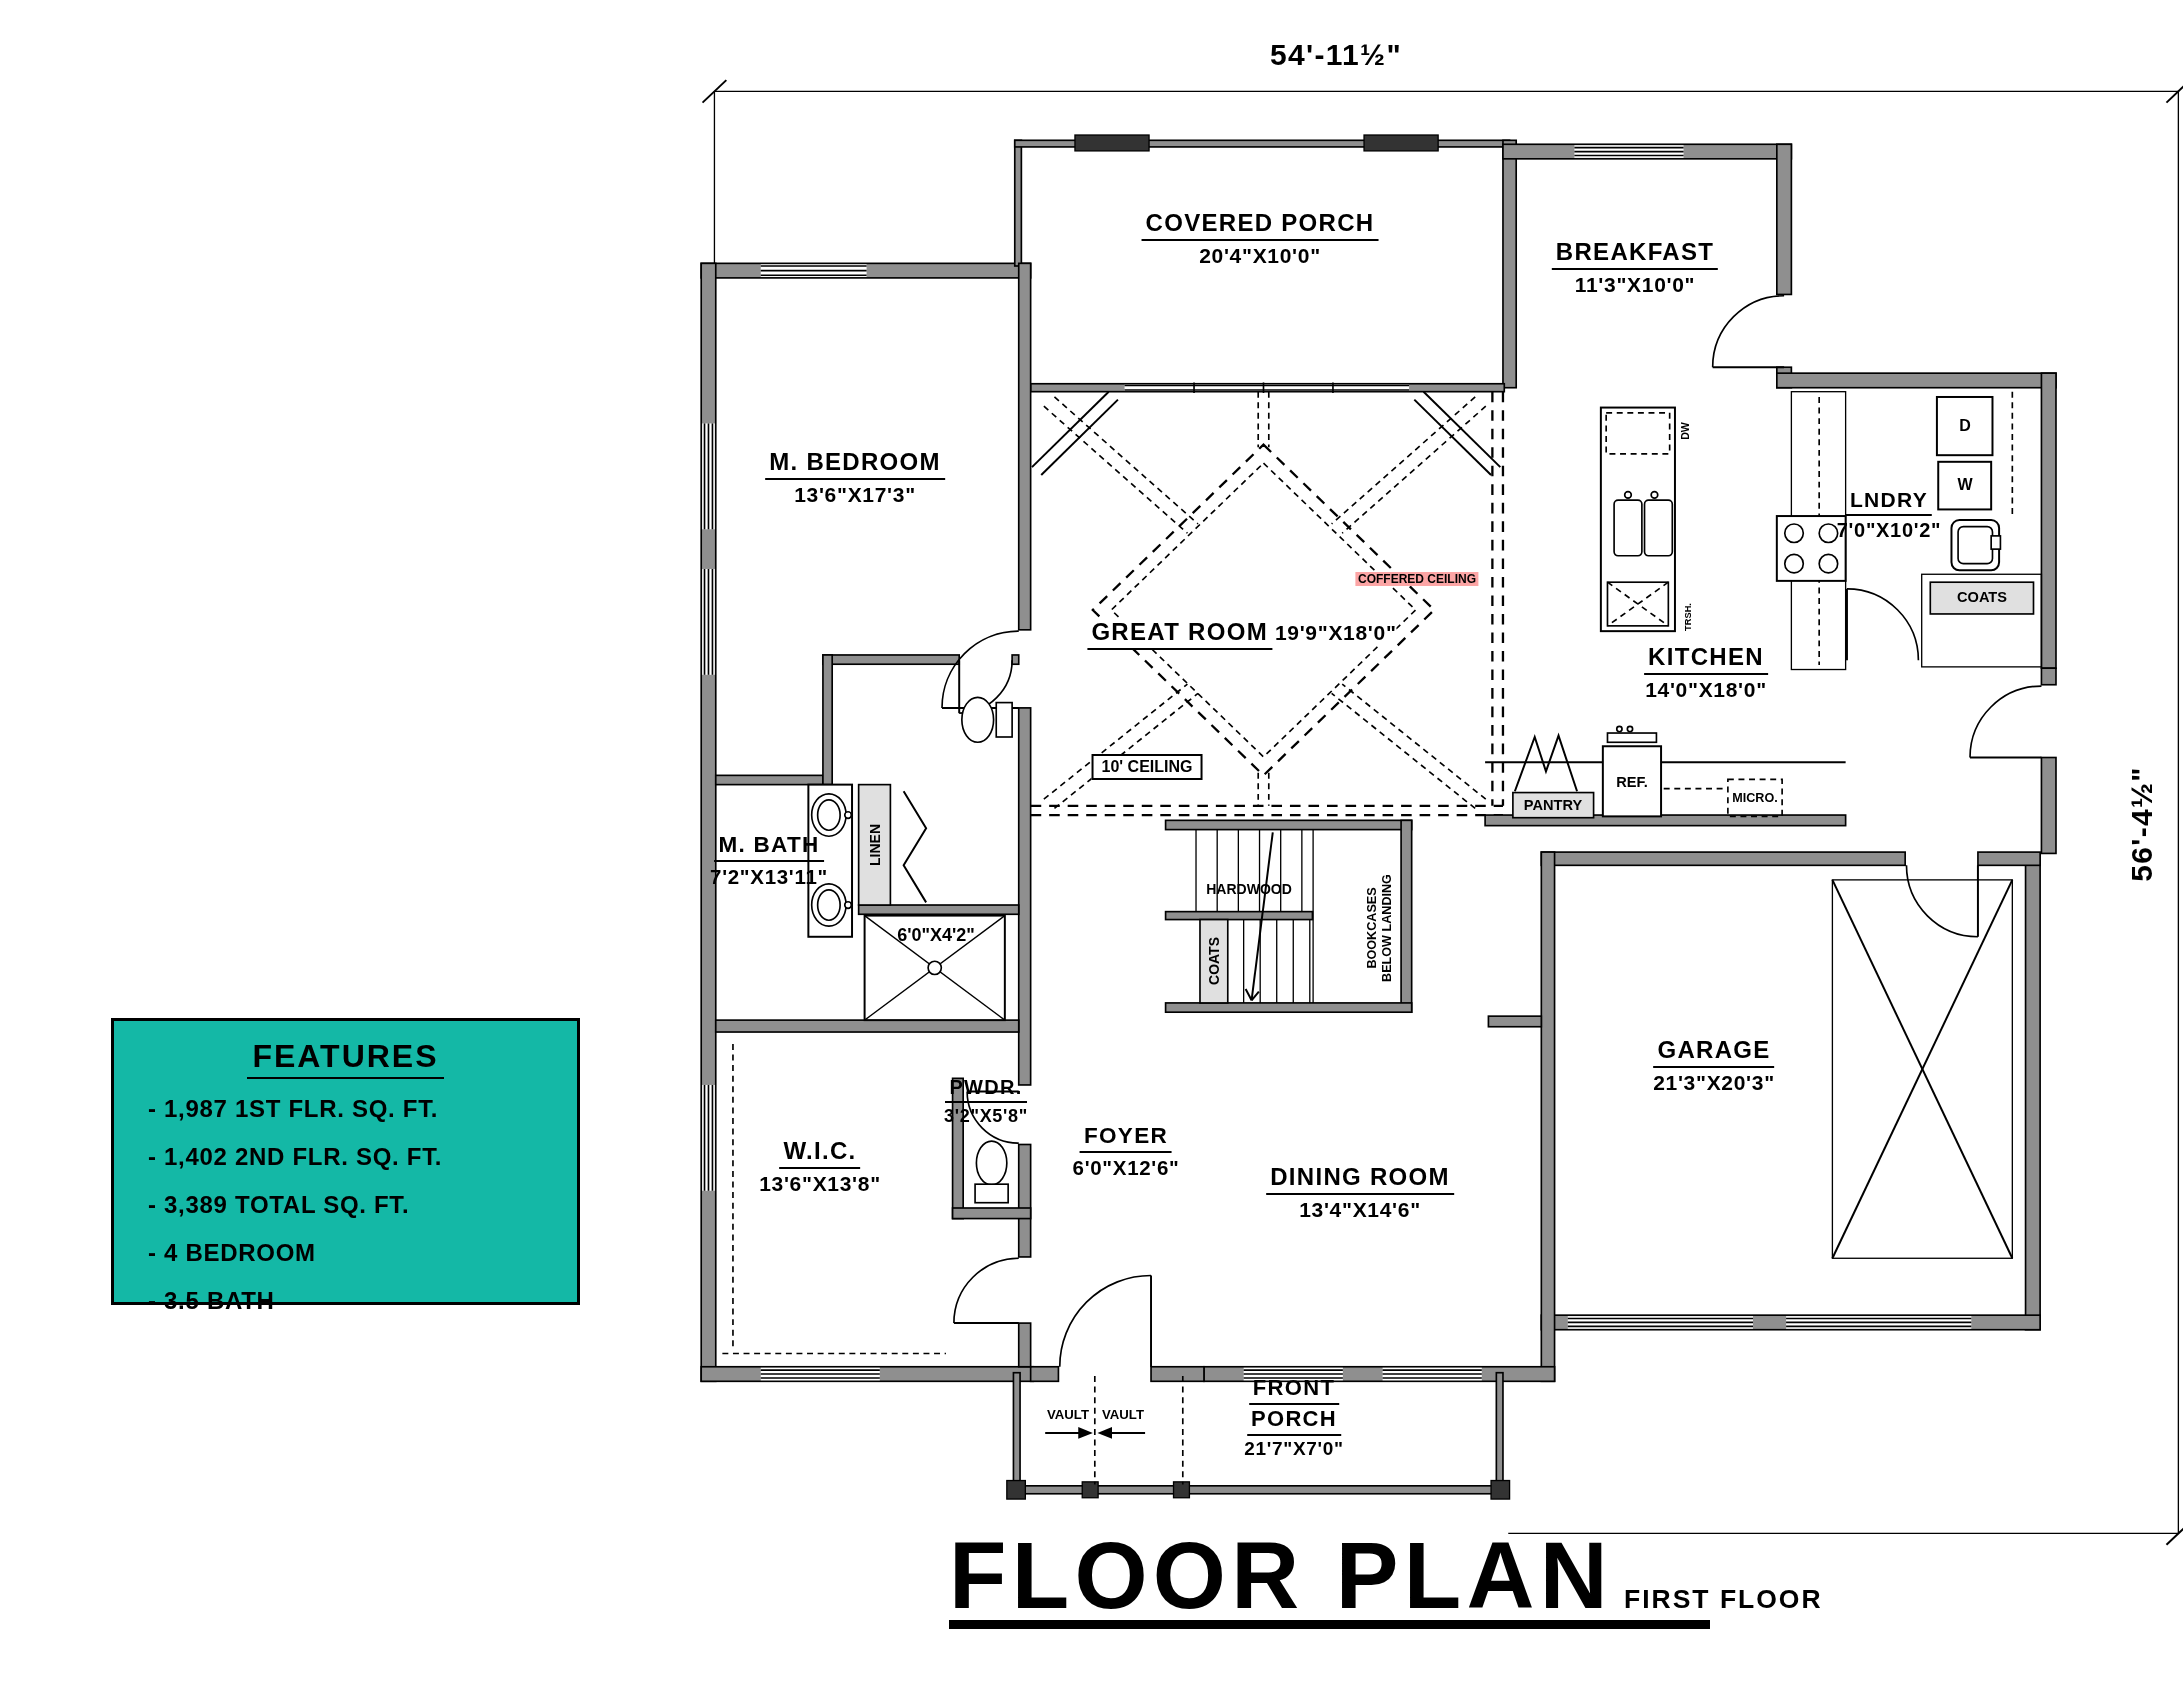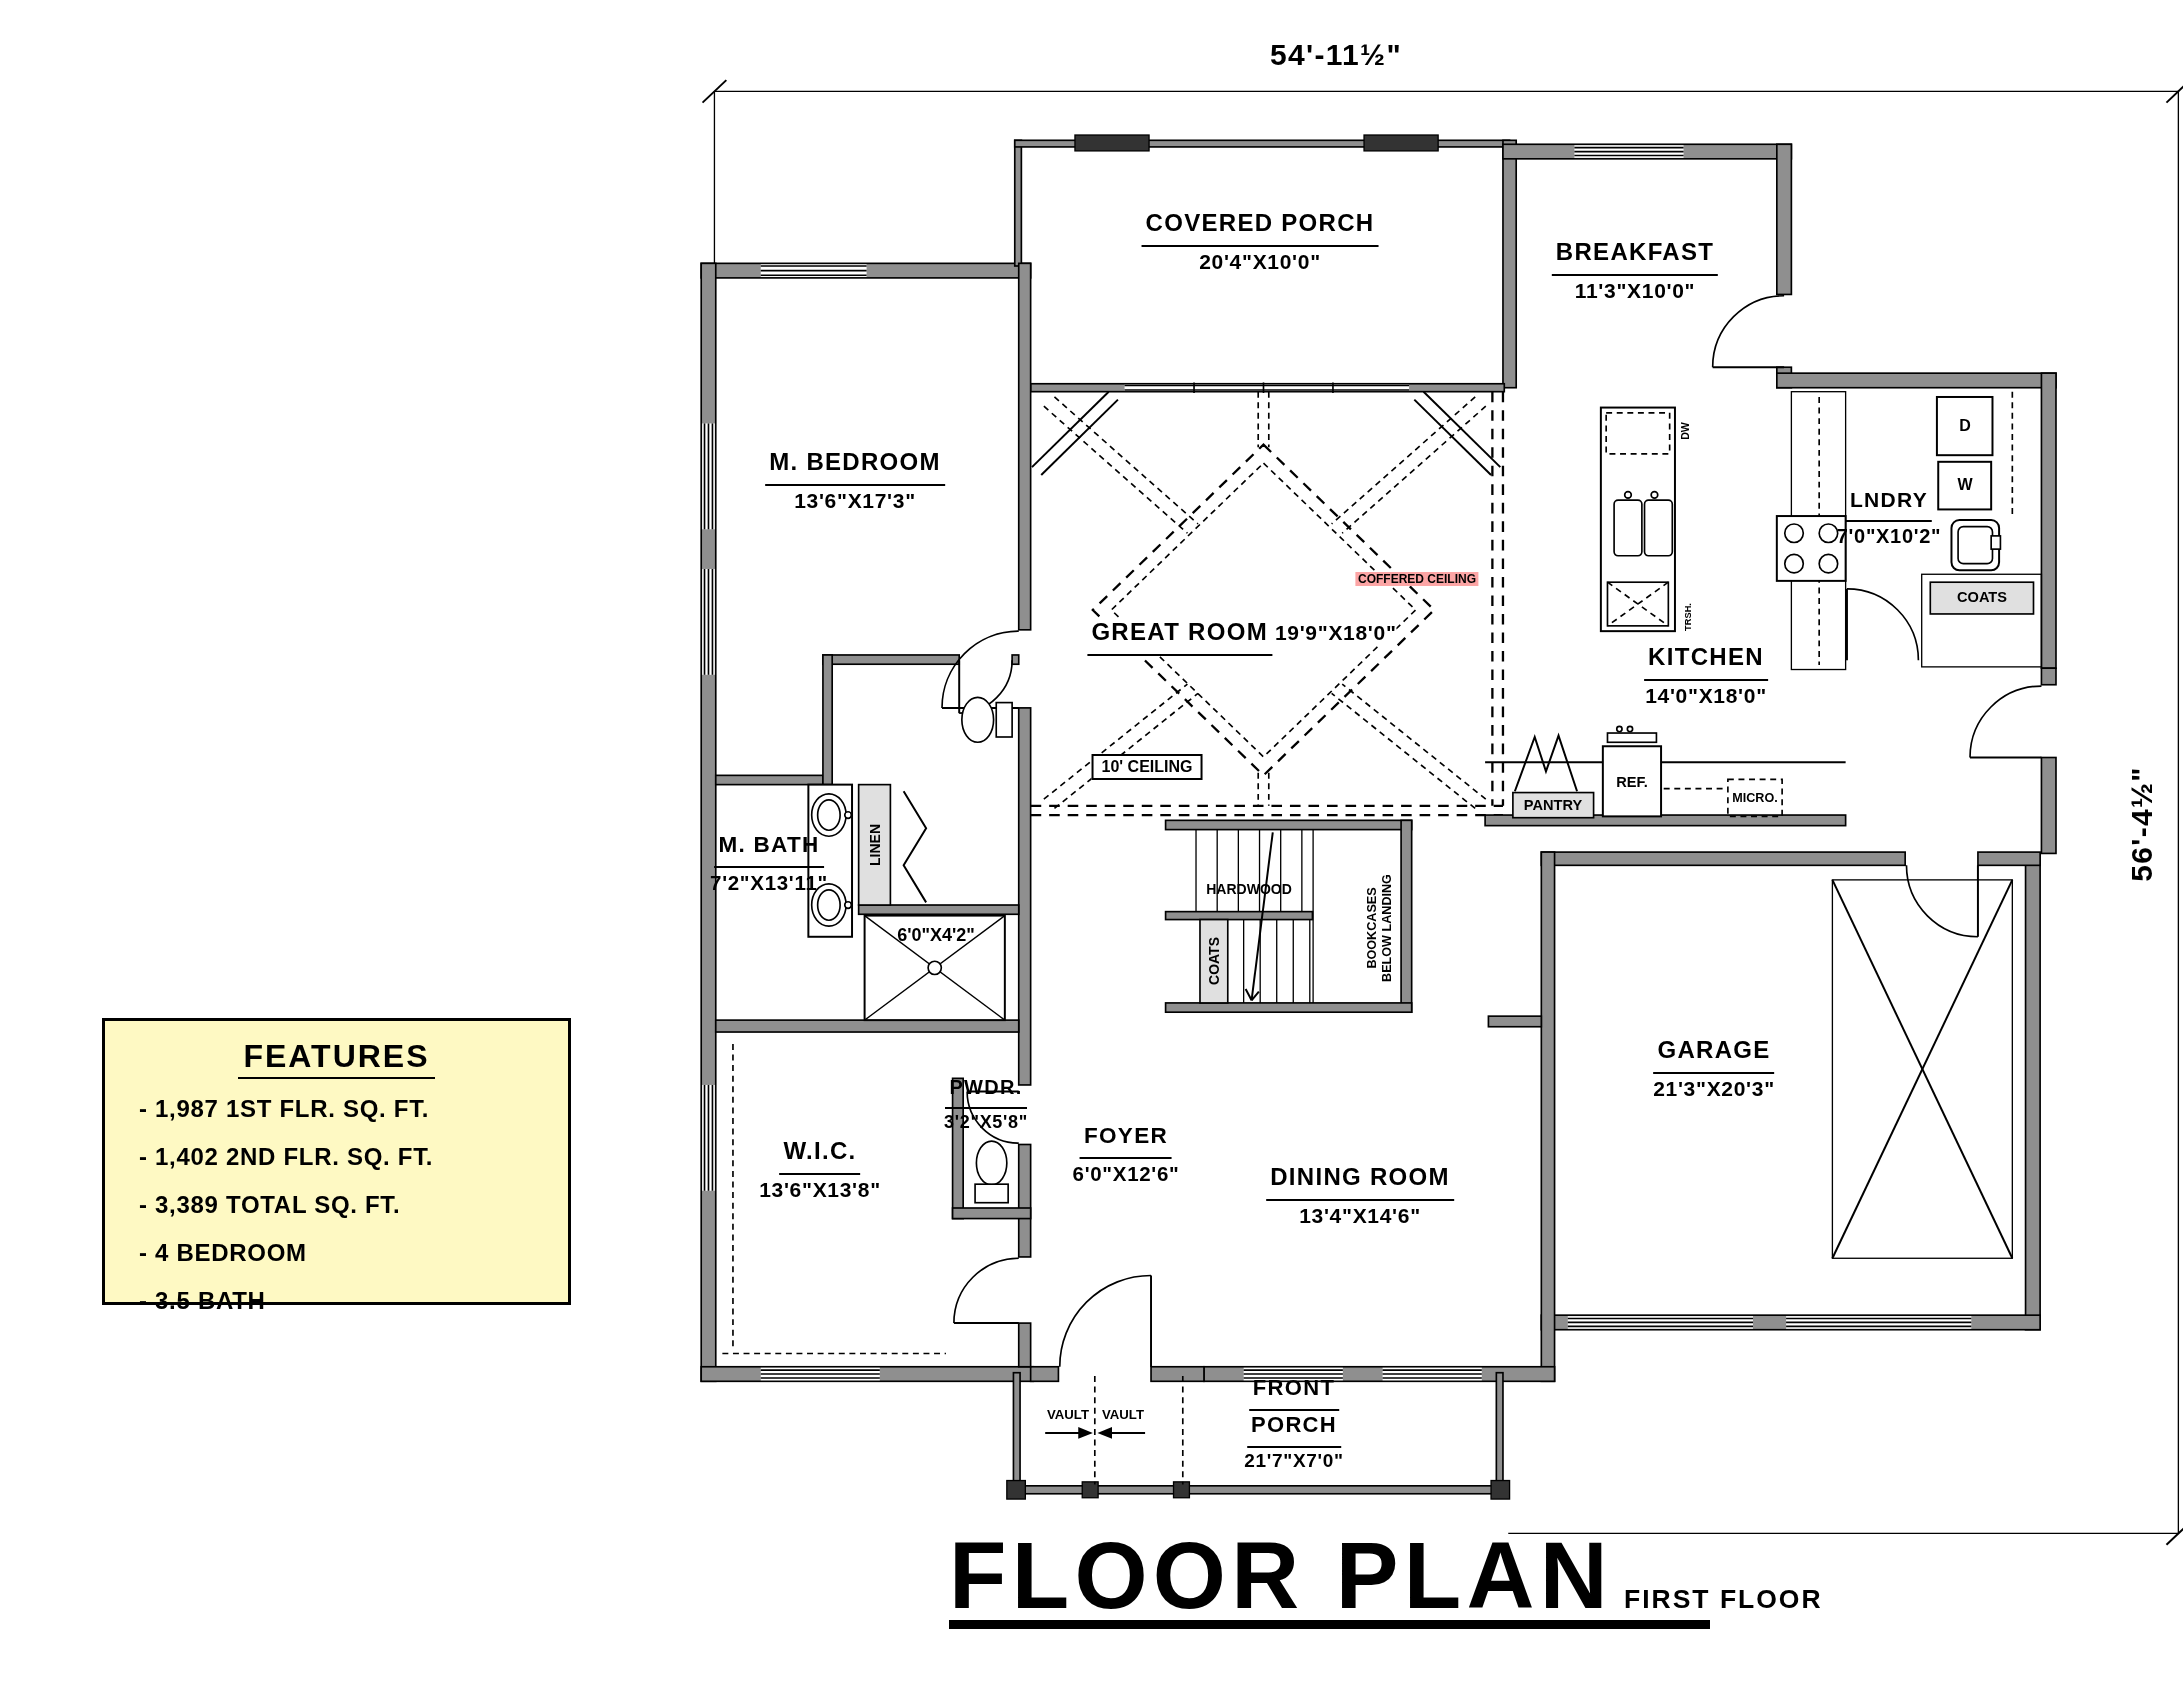--- a/index.html
+++ b/index.html
@@ -12,26 +12,26 @@
   .thin{stroke:#000;stroke-width:2;fill:none;}
   .dash{stroke:#000;stroke-width:3.5;fill:none;stroke-dasharray:16 12;}
   .dash2{stroke:#000;stroke-width:2.5;fill:none;stroke-dasharray:9 7;}
   .fix{fill:#fff;stroke:#000;stroke-width:3;}
   .fix2{fill:#fff;stroke:#000;stroke-width:2.5;}
   .shade{fill:#e0e0e0;stroke:#000;stroke-width:2.5;}
   .win{fill:#fff;stroke:none;}
   .wline{stroke:#000;stroke-width:2.5;}
   .arc{stroke:#000;stroke-width:2.5;fill:none;}
   .rlabel{position:absolute;text-align:center;transform:translateX(-50%);white-space:nowrap;}
-  .rname{display:inline-block;font-size:24px;font-weight:bold;letter-spacing:1.3px;border-bottom:2.6px solid #000;padding:0 4px 8px;}
+  .rname{display:inline-block;font-size:24px;font-weight:bold;letter-spacing:1.3px;border-bottom:2.6px solid #000;padding:0 4px 2px;}
   .rsize{font-size:21px;font-weight:bold;letter-spacing:0.7px;margin-top:3.3px;}
   .ann{position:absolute;transform:translateX(-50%);white-space:nowrap;font-weight:bold;}
   .rot{position:absolute;transform:translate(-50%,-50%) rotate(-90deg);white-space:nowrap;font-weight:bold;text-align:center;}
   .dimtext{position:absolute;font-size:30px;font-weight:bold;letter-spacing:1.3px;white-space:nowrap;}
-  #features-box{position:absolute;left:102px;top:1018px;width:463px;height:281px;border:3.3px solid #000;background:#fef9c3;}
+  #features-box{position:absolute;left:111px;top:1018px;width:463px;height:281px;border:3.3px solid #000;background:#14b8a6;}
   #features-heading{text-align:center;margin-top:17px;font-size:32px;font-weight:bold;letter-spacing:2px;}
   #features-heading span{border-bottom:2.6px solid #000;padding:0 5.3px 2.6px;}
   .feat-item{font-size:24px;font-weight:bold;letter-spacing:0.7px;padding-left:34px;margin-top:20px;}
   #title-block{position:absolute;left:949px;top:1522px;}
   #title-main{font-size:94px;font-weight:bold;letter-spacing:5.3px;display:inline-block;}
   #title-sub{font-size:26.5px;font-weight:bold;letter-spacing:2px;display:inline-block;margin-left:11px;vertical-align:baseline;}
   #title-underline{position:absolute;left:949px;top:1620px;width:761px;height:9.3px;background:#000;}
 </style>
 </head>
 <body>

